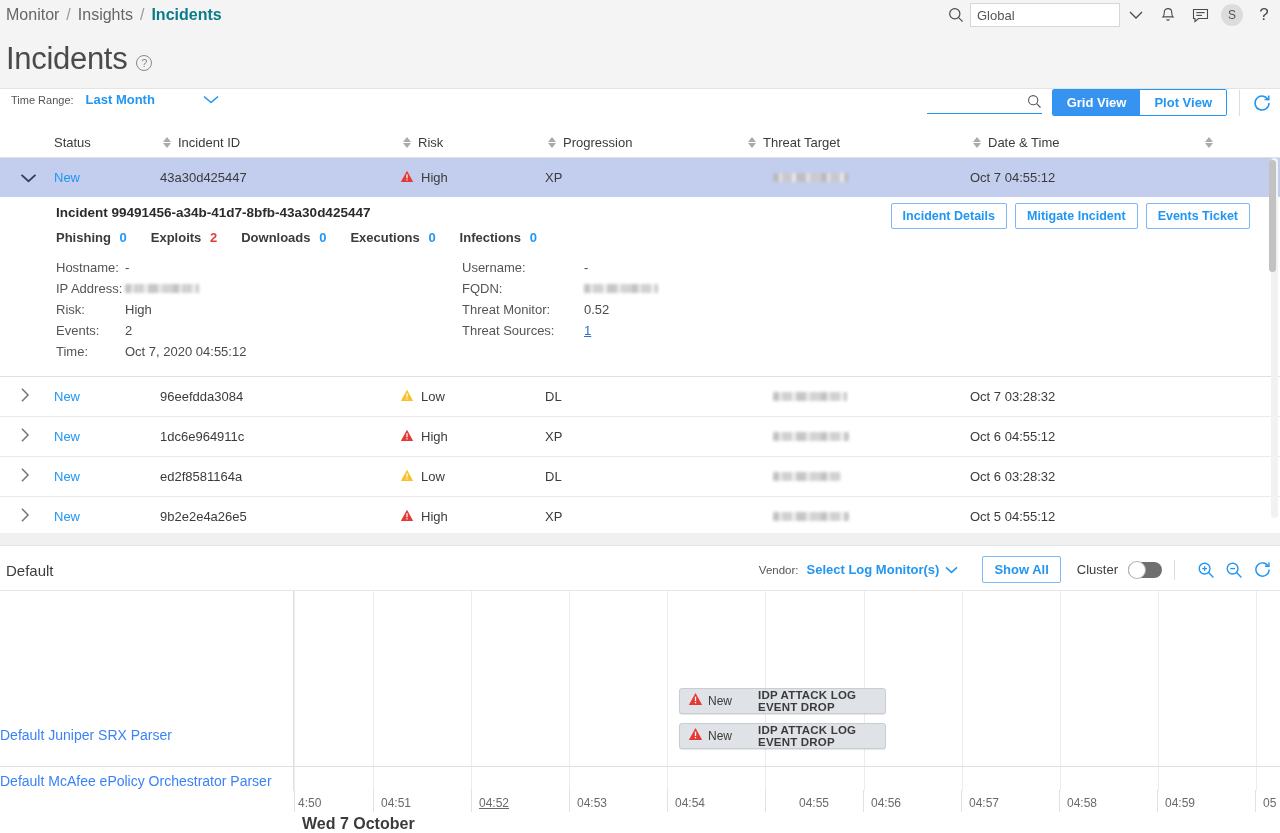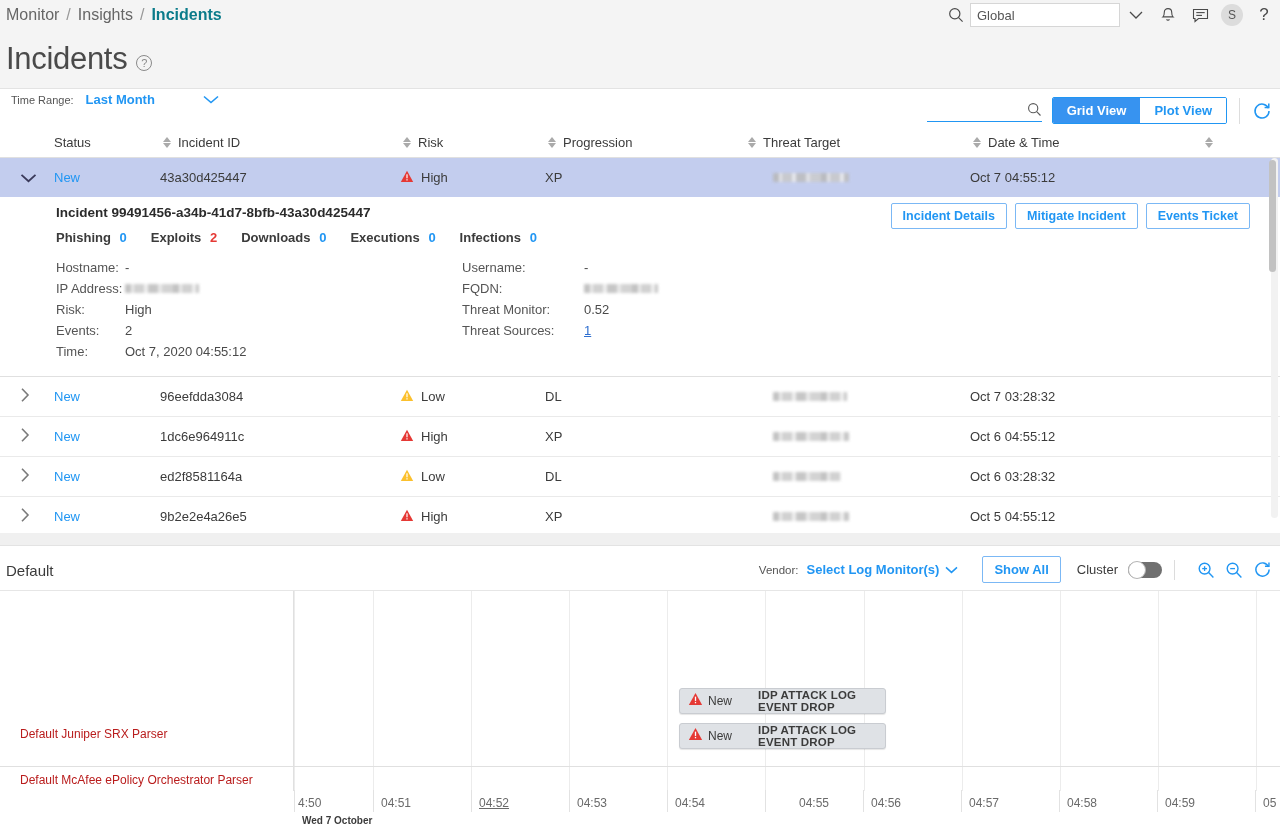--- a/index.html
+++ b/index.html
@@ -64,21 +64,21 @@
   .toolbar { position: relative; height: 38px; }
   .time-range {
     position: absolute; left: 11px; top: 3px;
     display: flex; align-items: center; font-size: 11px;
   }
   .tr-label { color: #555; }
   .tr-value { color: #2196f3; font-weight: bold; font-size: 13px; margin-left: 12px; }
   .tr-chev { color: #2196f3; margin-left: 48px; font-size: 12px; }
 
   .toolbar-right {
-    position: absolute; right: 8px; top: 0px; display: flex; align-items: center; margin-top: 8px;
+    position: absolute; right: 8px; top: 0px; display: flex; align-items: center;
   }
   .grid-search {
     position: relative; width: 115px; margin-right: 10px;
   }
   .grid-search input {
     width: 100%; height: 22px; border: none; border-bottom: 1px solid #2196f3;
     background: transparent; outline: none; font-size: 12px;
     font-family: "Liberation Sans", sans-serif; padding-right: 18px; color: #333;
   }
   .grid-search .si { position: absolute; right: 0; top: 2px; }
@@ -201,36 +201,36 @@
 
   .tl-body { position: relative; height: 200px; border-top: 1px solid #e6e6e6; }
   .tl-left-col {
     position: absolute; left: 0; top: 0; width: 294px; height: 200px;
     border-right: 1px solid #e0e0e0;
   }
   .tl-plot { position: absolute; left: 294px; top: 0; right: 0; height: 200px; overflow: hidden; }
   .gline { position: absolute; top: 0; width: 1px; height: 200px; background: #ececec; }
   .hline { position: absolute; left: 0; right: 0; height: 1px; background: #e0e0e0; }
   .lane-label {
-    position: absolute; left: 20px; font-size: 12px; color: #b91c1c; white-space: nowrap;
+    position: absolute; left: 0; font-size: 14px; color: #3b82f6; white-space: nowrap;
   }
   .evbadge {
     position: absolute; display: flex; align-items: center; height: 26px;
     background: #dfe2e6; border: 1px solid #c9ccd1; border-radius: 3px;
     padding: 0 10px 0 8px; cursor: pointer; box-shadow: 0 1px 1px rgba(0,0,0,.10);
   }
   .ev-new { font-size: 12px; color: #3b3b3b; margin-left: 5px; }
   .ev-txt { font-size: 11.5px; font-weight: bold; color: #3b3b3b; letter-spacing: .2px; margin-left: 26px; }
 
   .tl-axis { position: relative; height: 43px; }
   .axis-tick {
     position: absolute; top: 0; width: 1px; height: 22px; background: #e2e2e2;
   }
   .axis-lbl { position: absolute; top: 6px; font-size: 12px; color: #6a6a6a; }
-  .axis-day { position: absolute; top: 25px; font-size: 10px; font-weight: bold; color: #3b3b3b; text-align: center; }
+  .axis-day { position: absolute; top: 25px; font-size: 16px; font-weight: bold; color: #3b3b3b; text-align: center; }
 </style>
 </head>
 <body>
 
 <div class="topbar">
   <div class="crumbs">
     <span class="crumb">Monitor</span>
     <span class="crumb-sep">/</span>
     <span class="crumb">Insights</span>
     <span class="crumb-sep">/</span>

